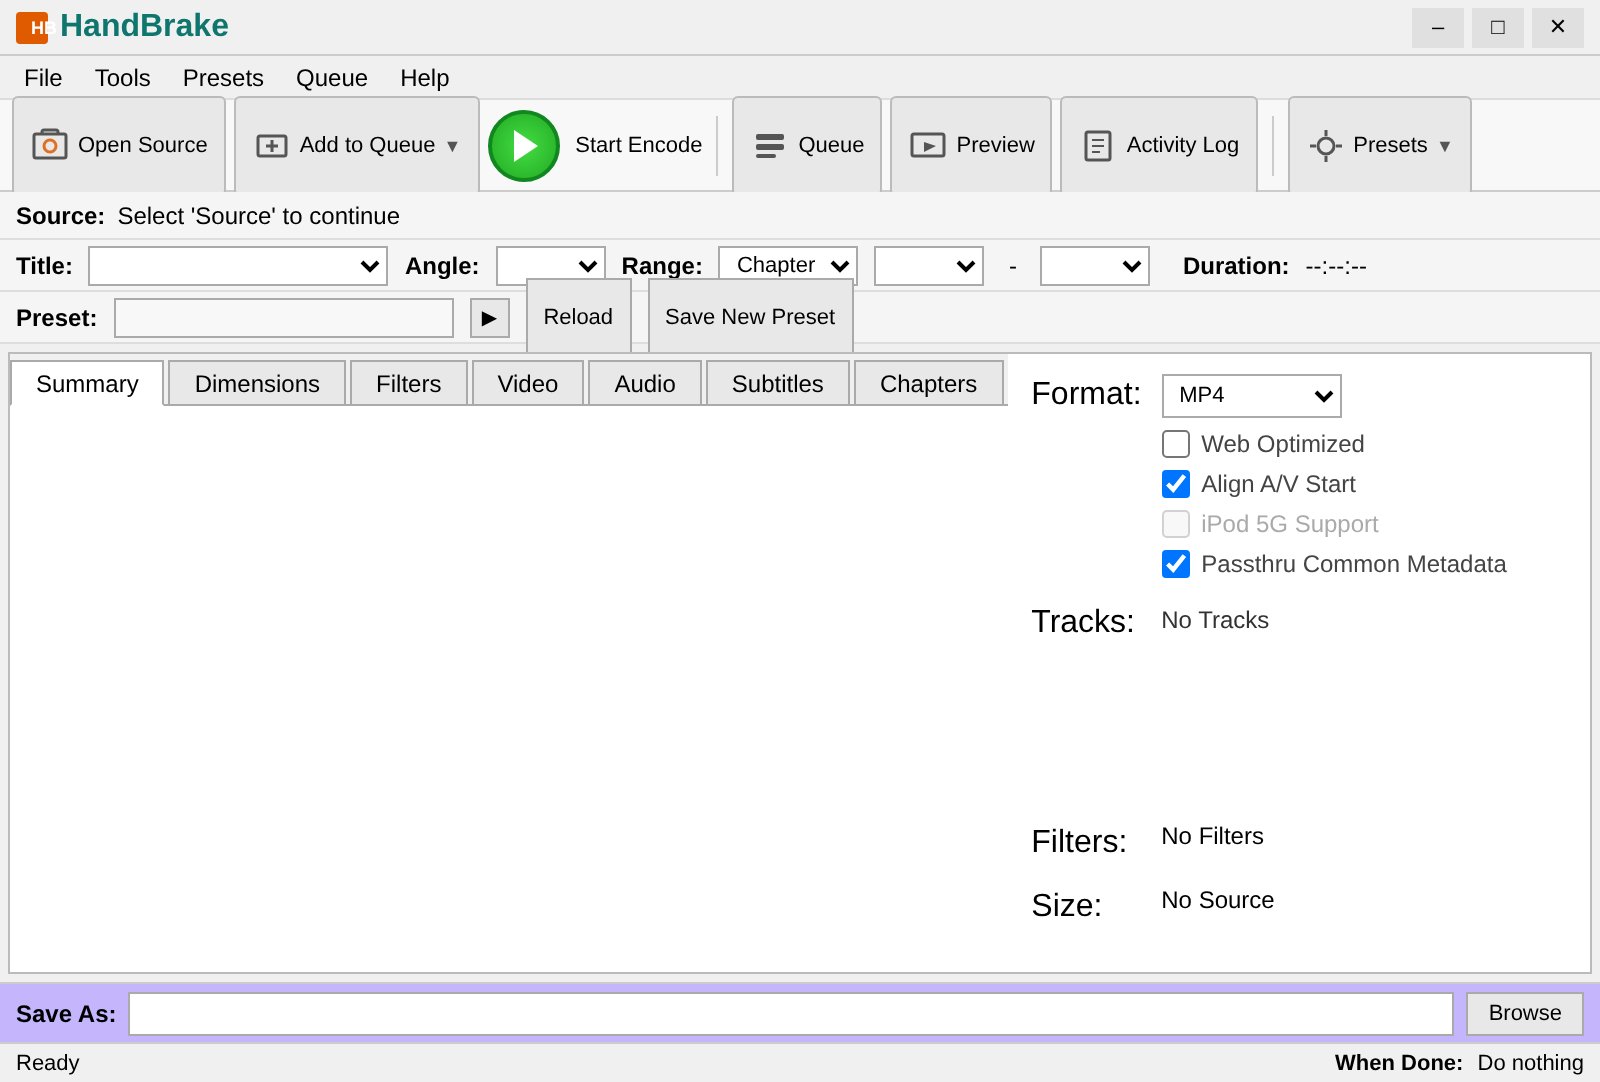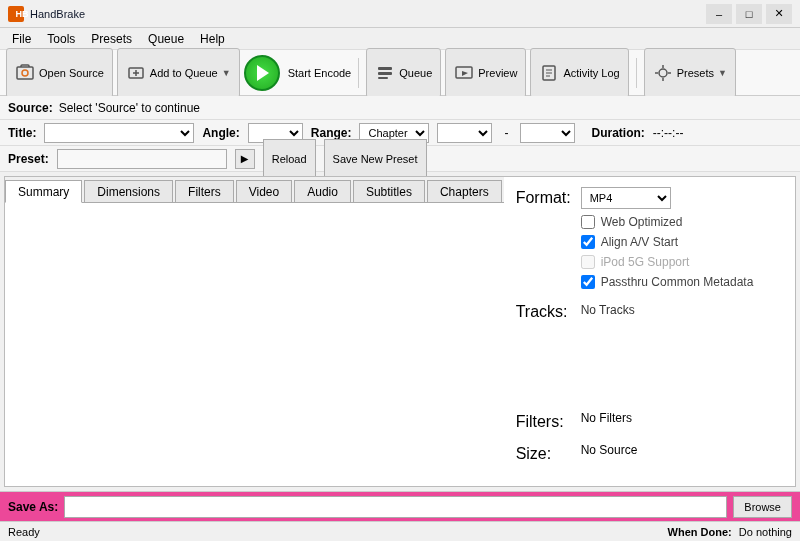--- a/index.html
+++ b/index.html
@@ -33,22 +33,23 @@
       display: flex;
       align-items: center;
       justify-content: center;
       color: white;
       font-size: 9px;
       font-weight: bold;
       padding-left: 12px;
     }
     #title-bar .title-text {
       flex: 1;
-      font-size: 11px;
-      color: #0f172a;
+      font-size: 16px;
+      color: #0f766e;
+      font-weight: bold;
     }
     #title-bar .window-controls {
       display: flex;
       gap: 4px;
     }
     #title-bar .window-controls button {
       width: 26px;
       height: 20px;
       border: none;
       background: #e0e0e0;
@@ -272,21 +273,21 @@
     .tracks-area {
       min-height: 80px;
       font-size: 12px;
       color: #333;
       padding-top: 2px;
     }
 
     
     #save-bar {
       height: 30px;
-      background: #ec4899;
+      background: #c4b5fd;
       border-top: 1px solid #ccc;
       display: flex;
       align-items: center;
       padding: 0 8px;
       gap: 6px;
       font-size: 12px;
     }
     #save-bar label { font-weight: bold; }
     #save-bar input[type=text] {
       flex: 1;

